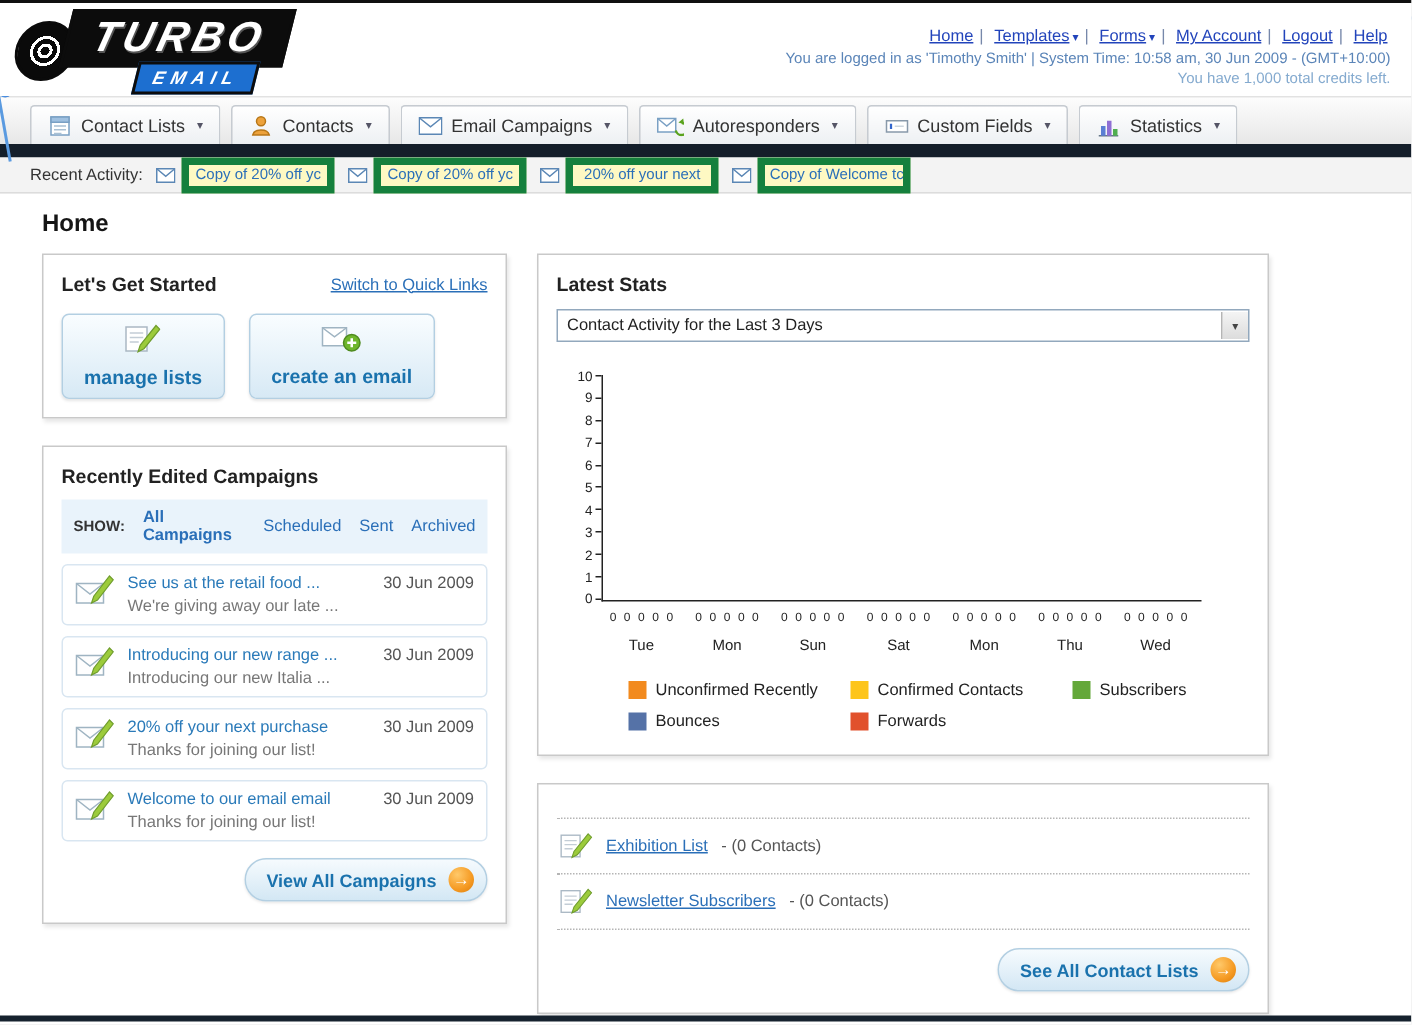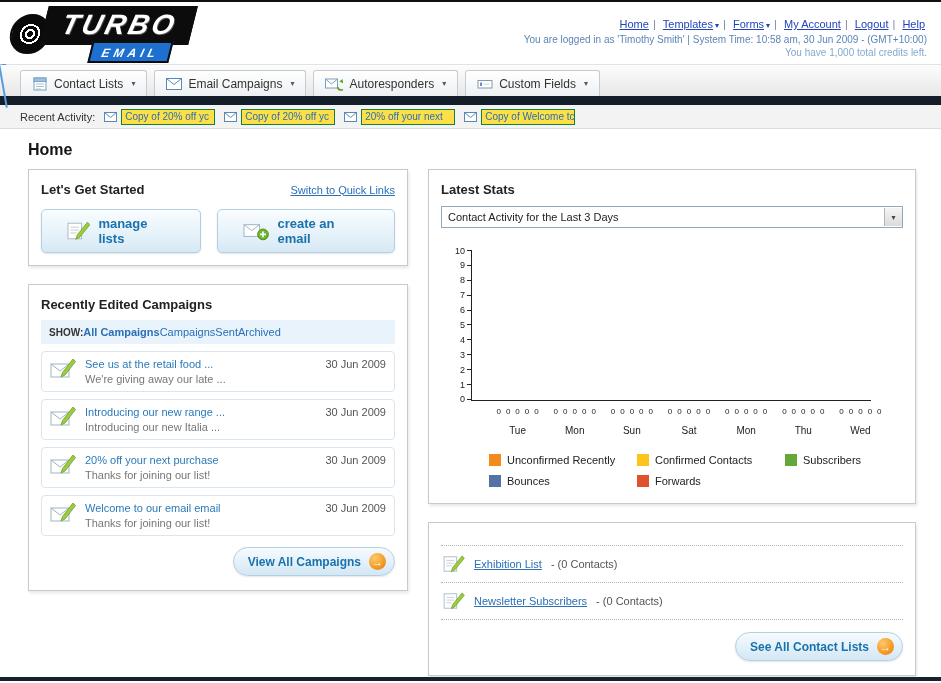--- a/index.html
+++ b/index.html
@@ -45,42 +45,42 @@
     background:linear-gradient(#ffffff,#edf0f3);border:1px solid #c6cbd1;border-bottom:none;
     border-radius:3px 3px 0 0;font-size:12px;color:#333;cursor:pointer;white-space:nowrap;}
   .tab .caret::before{color:#556;}
   .darkbar{height:9px;background:#141e2a;}
 
   
   .activity{height:23px;background:#f3f3f3;border-bottom:1px solid #dcdcdc;
     display:flex;align-items:center;gap:9px;padding-left:20px;}
   .activity-label{font-size:11px;color:#333;}
   .activity-item{display:flex;align-items:center;gap:4px;}
-  .activity-box{width:86px;height:14px;border:1px solid #15803d;background:#fde047;color:#2a6fb8;
-    font-size:10px;line-height:14px;padding:0 3px;white-space:nowrap;overflow:hidden;cursor:pointer;}
+  .activity-box{width:86px;height:14px;border:5px solid #15803d;background:#fef9c3;color:#2a6fb8;
+    font-size:10px;line-height:14px;padding:0 3px;white-space:nowrap;overflow:hidden;cursor:pointer;text-align:center;}
 
   
   .page-title{font-size:16px;font-weight:bold;color:#151515;margin:12px 0 10px 28px;}
   .main{display:flex;gap:20px;align-items:flex-start;padding-left:28px;}
-  .col-left{width:380px;}
+  .col-left{width:310px;}
   .col-right{width:488px;}
   .panel{background:#fff;border:1px solid #c9c9c9;box-shadow:1px 2px 3px rgba(0,0,0,0.10);margin-bottom:18px;}
   .panel-pad{padding:12px;}
   .panel-title{font-size:13px;font-weight:bold;color:#222;}
 
   
   .gs-head{display:flex;justify-content:space-between;align-items:center;}
   .link{color:#2a6fb8;font-size:11px;text-decoration:underline;cursor:pointer;}
   .gs-buttons{display:flex;gap:16px;margin-top:12px;}
-  .gs-btn{display:flex;align-items:center;gap:8px;padding:6px 25px;border:1px solid #b3cfe2;border-radius:5px;
+  .gs-btn{display:flex;align-items:center;gap:8px;padding:6px 14px;border:1px solid #b3cfe2;border-radius:5px;
     background:linear-gradient(#f9fdff,#d7e9f5);color:#1a72ad;font-weight:bold;font-size:13px;
-    box-shadow:0 1px 2px rgba(0,0,0,0.10);cursor:pointer;}
-
-  
-  .filterbar{background:#e9f3fb;margin-top:8px;padding:6px 8px;display:flex;align-items:center;}
+    box-shadow:0 1px 2px rgba(0,0,0,0.10);cursor:pointer;flex-direction:column;}
+
+  
+  .filterbar{background:#e9f3fb;margin-top:8px;padding:6px 8px;display:flex;align-items:center;gap:12px;}
   .show-label{font-size:10px;font-weight:bold;color:#333;}
   .filter-link{font-size:11px;color:#2a6fb8;text-decoration:none;cursor:pointer;}
   .filter-link.active{font-weight:bold;}
   .camp-list{margin-top:4px;}
   .camp-item{border:1px solid #d9e6f1;border-radius:4px;margin:7px 0;padding:6px 8px;
     display:flex;gap:9px;align-items:flex-start;background:#fff;}
   .camp-body{flex:1;min-width:0;}
   .camp-title{display:block;font-size:11px;color:#2a7ab9;text-decoration:none;cursor:pointer;}
   .camp-sub{font-size:11px;color:#777;margin-top:3px;}
   .camp-date{font-size:11px;color:#555;white-space:nowrap;}
@@ -98,21 +98,21 @@
   .sel-caret{width:17px;height:18px;background:linear-gradient(#f4f4f4,#dcdcdc);border-left:1px solid #b5b5b5;
     display:flex;align-items:center;justify-content:center;font-size:8px;color:#444;}
   .sel-caret::before{content:"\25BE";}
   .chart{margin:22px 0 0 14px;}
   .plot-row{display:flex;}
   .y-axis{display:flex;flex-direction:column;justify-content:space-between;height:158px;margin-top:-4px;}
   .ytick{display:flex;align-items:center;justify-content:flex-end;gap:2px;height:9px;}
   .ylab{font-size:9px;color:#222;}
   .ymark{width:4px;height:1px;background:#222;}
   .plot-area{width:399px;height:150px;border-left:1px solid #222;border-bottom:1px solid #222;}
-  .x-groups{display:flex;width:400px;margin-left:34px;}
+  .x-groups{display:flex;width:400px;margin-left:14px;}
   .xgroup{flex:1;text-align:center;}
   .zeros{margin-top:3px;font-size:8px;color:#222;}
   .zeros span{margin:0 2.5px;}
   .xday{margin-top:9px;font-size:10px;color:#222;}
   .legend{margin:18px 0 4px 34px;width:452px;display:flex;flex-wrap:wrap;row-gap:9px;}
   .legend-item{display:flex;align-items:center;gap:6px;font-size:11px;color:#222;width:148px;}
   .swatch{width:12px;height:12px;display:inline-block;}
 
   
   .cl-list{margin-top:10px;border-top:1px dotted #b5b5b5;}
@@ -156,20 +156,28 @@
     <div class="tab">
       <svg width="16" height="16" viewBox="0 0 16 16">
           <rect x="2" y="2" width="12" height="12" fill="#fff" stroke="#7aa0c4"></rect>
           <rect x="2" y="2" width="12" height="3.5" fill="#9fc0e0" stroke="#7aa0c4"></rect>
           <path d="M4,8 h8 M4,10.5 h8 M4,13 h5" stroke="#a9c0d4" fill="none"></path>
         </svg>
       <span>Contact Lists</span>
         <span class="caret"></span>
     </div>
     <div class="tab">
+      <svg width="16" height="16" viewBox="0 0 16 16">
+          <circle cx="8" cy="4.8" r="3" fill="#eda23c" stroke="#b87718"></circle>
+          <path d="M2.5,14 C3.5,9.5 12.5,9.5 13.5,14 Z" fill="#eda23c" stroke="#b87718"></path>
+        </svg>
+      <span>Contacts</span>
+        <span class="caret"></span>
+    </div>
+    <div class="tab">
       <svg width="16" height="12" viewBox="0 0 16 12">
           <rect x="0.5" y="0.5" width="15" height="11" fill="#fff" stroke="#5b87b5"></rect>
           <path d="M0.5,0.5 L8,6.5 L15.5,0.5" fill="none" stroke="#5b87b5"></path>
         </svg>
       <span>Email Campaigns</span>
         <span class="caret"></span>
     </div>
     <div class="tab">
       <svg width="18" height="14" viewBox="0 0 18 14">
           <rect x="0.5" y="2" width="12" height="9" fill="#fff" stroke="#7aa0c4"></rect>
@@ -180,20 +188,30 @@
       <span>Autoresponders</span>
         <span class="caret"></span>
     </div>
     <div class="tab">
       <svg width="16" height="16" viewBox="0 0 16 16">
           <rect x="1" y="4.5" width="14" height="7.5" fill="#fff" stroke="#8899aa"></rect>
           <path d="M4,6.5 v3.5" stroke="#3366cc" stroke-width="1.5"></path>
           <path d="M6.5,8.2 h6" stroke="#ccd5dd"></path>
         </svg>
       <span>Custom Fields</span>
+        <span class="caret"></span>
+    </div>
+    <div class="tab">
+      <svg width="16" height="16" viewBox="0 0 16 16">
+          <path d="M1.5,14.5 h13" stroke="#667788"></path>
+          <rect x="3" y="8" width="3" height="6.5" fill="#5b7fd4"></rect>
+          <rect x="7" y="4.5" width="3" height="10" fill="#8f6fd4"></rect>
+          <rect x="11" y="10" width="3" height="4.5" fill="#4fae4f"></rect>
+        </svg>
+      <span>Statistics</span>
         <span class="caret"></span>
     </div>
   </div>
   <div class="darkbar"></div>
 
   <div class="activity">
     <span class="activity-label">Recent Activity:</span>
     <span class="activity-item">
       <svg width="13" height="10" viewBox="0 0 13 10">
           <rect x="0.5" y="0.5" width="12" height="9" fill="#fff" stroke="#5b87b5"></rect>
@@ -254,21 +272,21 @@
             <span>create an email</span>
           </div>
         </div>
       </div>
 
       <div class="panel panel-pad">
         <div class="panel-title">Recently Edited Campaigns</div>
         <div class="filterbar">
           <span class="show-label">SHOW:</span>
           <a href="#" class="filter-link active">All Campaigns</a>
-          <a href="#" class="filter-link">Campaigns</a>
+          <a href="#" class="filter-link">Scheduled</a>
           <a href="#" class="filter-link">Sent</a>
           <a href="#" class="filter-link">Archived</a>
         </div>
         <div class="camp-list">
 
           <div class="camp-item">
             <svg width="26" height="22" viewBox="0 0 26 22">
                 <rect x="1" y="6" width="18" height="13" fill="#fefefe" stroke="#9fb4c2"></rect>
                 <path d="M1,6 L10,13 L19,6" fill="none" stroke="#9fb4c2"></path>
                 <path d="M23,1 L25.5,3.5 L15,17 L11,19 L12.5,14.5 Z" fill="#9ccb3b" stroke="#6f9d2c" stroke-width="0.8"></path>

